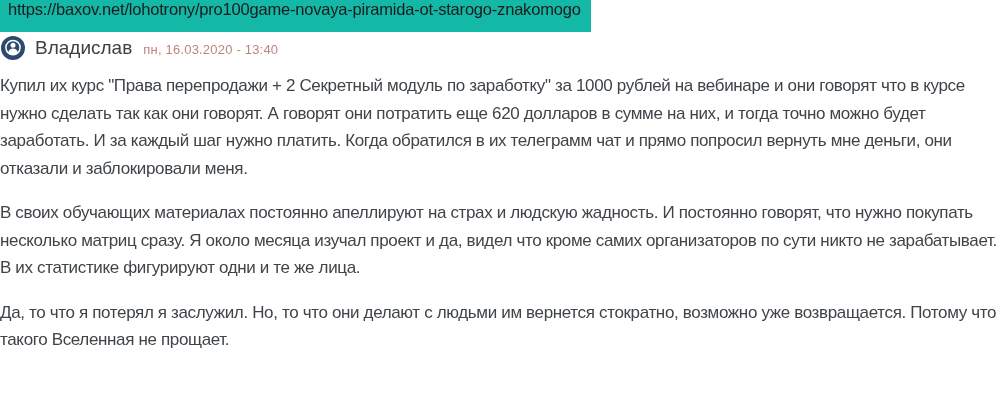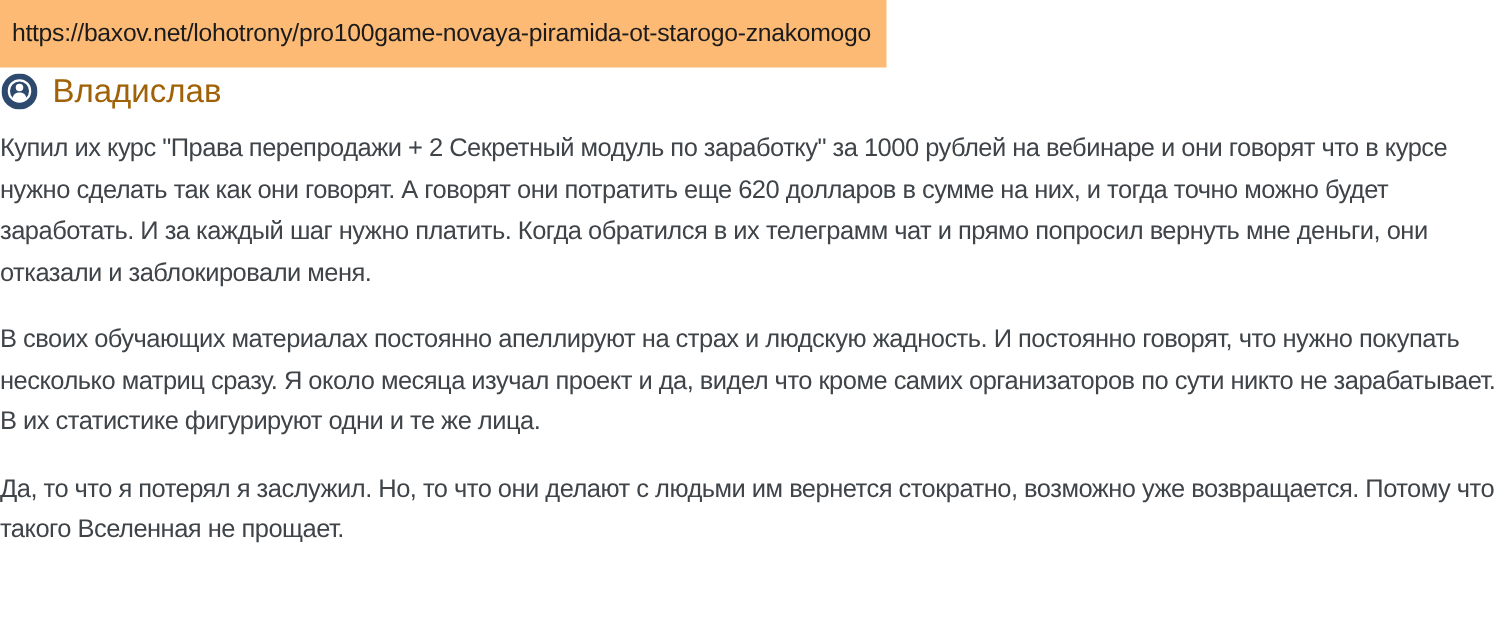--- a/index.html
+++ b/index.html
@@ -8,24 +8,24 @@
     height: 415px;
     overflow: hidden;
     background: #ffffff;
     font-family: "Liberation Sans", "DejaVu Sans", sans-serif;
   }
   .page { position: relative; width: 1000px; height: 415px; }
 
   
   .url-bar {
     display: inline-flex;
-    align-items: center;
-    height: 45px;
+    align-items: flex-start;
+    height: 32px;
     max-width: 680px;
-    background: #fdba74;
+    background: #14b8a6;
     padding: 0 10px 0 8px;
     font-size: 16.5px;
     letter-spacing: -0.2px;
     color: #1b1b1d;
     white-space: nowrap;
     cursor: text;
   }
 
   
   .comment-header {
@@ -35,22 +35,22 @@
     height: 26px;
   }
   .avatar {
     width: 24px;
     height: 24px;
     margin-right: 10px;
     flex: 0 0 auto;
     display: inline-block;
   }
   .author-link {
-    font-size: 22px;
-    color: #a16207;
+    font-size: 19px;
+    color: #404040;
     text-decoration: none;
     margin-right: 11px;
     cursor: pointer;
   }
   .comment-date {
     font-size: 13px;
     color: #bd857b;
     letter-spacing: 0.2px;
     padding-top: 3px;
   }
@@ -79,20 +79,21 @@
   <div class="comment-header">
     <span class="avatar">
       <svg width="24" height="24" viewBox="0 0 24 24" aria-hidden="true">
         <circle cx="12" cy="12" r="12" fill="#2d4a6e"></circle>
         <circle cx="12" cy="11.6" r="7.1" fill="none" stroke="#ffffff" stroke-width="1.5"></circle>
         <circle cx="12" cy="9.3" r="2.5" fill="#ffffff"></circle>
         <path d="M7.3 16.6 C7.8 13.6 9.8 12.6 12 12.6 C14.2 12.6 16.2 13.6 16.7 16.6 C15.4 17.9 13.8 18.6 12 18.6 C10.2 18.6 8.6 17.9 7.3 16.6 Z" fill="#ffffff"></path>
       </svg>
     </span>
     <a class="author-link">Владислав</a>
+    <span class="comment-date">пн, 16.03.2020 - 13:40</span>
   </div>
 
   <div class="comment-body">
     <p>Купил их курс "Права перепродажи + 2 Секретный модуль по заработку" за 1000 рублей на вебинаре и они говорят что в курсе нужно сделать так как они говорят. А говорят они потратить еще 620 долларов в сумме на них, и тогда точно можно будет заработать. И за каждый шаг нужно платить. Когда обратился в их телеграмм чат и прямо попросил вернуть мне деньги, они отказали и заблокировали меня.</p>
     <p>В своих обучающих материалах постоянно апеллируют на страх и людскую жадность. И постоянно говорят, что нужно покупать несколько матриц сразу. Я около месяца изучал проект и да, видел что кроме самих организаторов по сути никто не зарабатывает. В их статистике фигурируют одни и те же лица.</p>
     <p>Да, то что я потерял я заслужил. Но, то что они делают с людьми им вернется стократно, возможно уже возвращается. Потому что такого Вселенная не прощает.</p>
   </div>
 
 </div>
 

